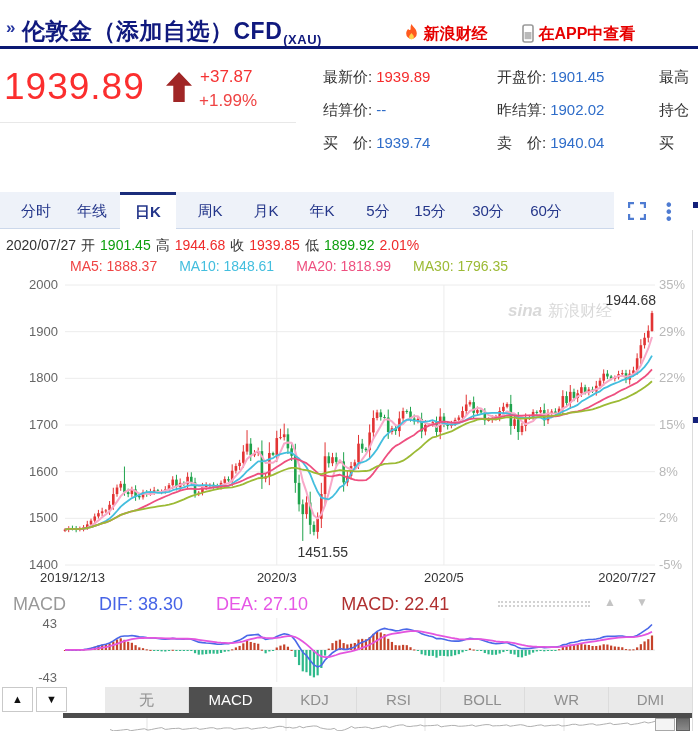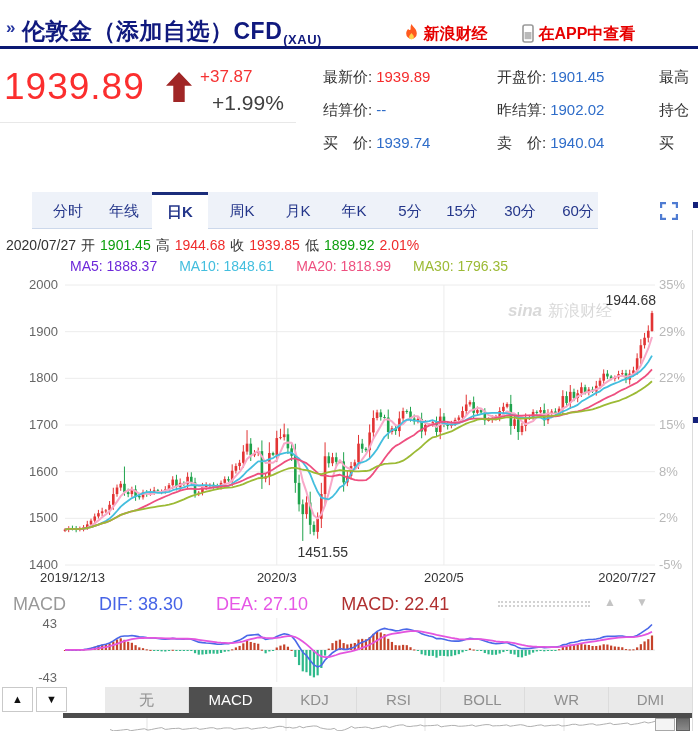--- a/index.html
+++ b/index.html
@@ -15,34 +15,34 @@
   #add-watch{position:absolute;left:404px;top:16px;cursor:pointer;}
   #view-app{position:absolute;left:522px;top:16px;cursor:pointer;}
   .hdr-link{color:#e60000;font-size:16px;font-weight:bold;}
   #navy-rule{position:absolute;left:0;top:46px;width:698px;height:3px;background:#0b1873;}
 
   
   #big-price{position:absolute;left:4px;top:66px;font-size:37px;color:#fb2e2e;letter-spacing:1px;}
   #up-arrow{position:absolute;left:166px;top:72px;width:26px;height:30px;background:#a02626;
     clip-path:polygon(50% 0,100% 46%,72% 46%,72% 100%,28% 100%,28% 46%,0 46%);}
   #chg{position:absolute;left:200px;top:67px;font-size:17px;color:#f53333;}
-  #chg-pct{position:absolute;left:212px;top:91px;font-size:21px;color:#404040;}
+  #chg-pct{position:absolute;left:199px;top:91px;font-size:17px;color:#ef4444;}
   #price-hr{position:absolute;left:0;top:122px;width:296px;height:1px;background:#e8e8e8;}
   #timestamp{position:absolute;left:0;top:129px;width:296px;text-align:center;color:#707070;font-size:15px;}
 
   
   .qcol{position:absolute;top:66px;width:180px;}
   .qrow{height:33px;line-height:22px;white-space:nowrap;}
   .qlabel{color:#333;font-size:15px;}
   .qval{font-size:15px;color:#2f6dc9;margin-left:4px;}
   .qval.red{color:#f52c2c;}
   #qcol3{width:39px;overflow:hidden;}
 
   
-  #period-bar{position:absolute;left:0;top:192px;width:566px;height:37px;background:#eef2f9;border-bottom:1px solid #ccd8eb;box-sizing:border-box;margin-left:32px;}
+  #period-bar{position:absolute;left:0;top:192px;width:614px;height:37px;background:#eef2f9;border-bottom:1px solid #ccd8eb;box-sizing:border-box;}
   .ptab{position:absolute;top:0;height:37px;line-height:37px;text-align:center;color:#24368a;font-size:15px;width:56px;cursor:pointer;}
   .ptab.active{top:0;height:40px;background:#fff;border-top:3px solid #1b2d7b;box-sizing:border-box;line-height:34px;font-weight:bold;z-index:2;}
   #fs-icon{position:absolute;left:628px;top:10px;width:18px;height:18px;cursor:pointer;}
   #kebab-icon{position:absolute;left:666px;top:9px;width:6px;height:20px;color:#4f7cd2;font-size:16px;font-weight:bold;line-height:7px;cursor:pointer;letter-spacing:0;}
 
   
   #ohlc-row{position:absolute;left:6px;top:237px;font-size:14px;white-space:nowrap;}
   #ohlc-row span{margin-right:5px;}
   #ma-row{position:absolute;left:70px;top:258px;font-size:14px;white-space:nowrap;}
   #ma-row span{margin-right:22px;}
@@ -138,21 +138,21 @@
         <path d="M1 6V1h5"></path>
           <path d="M12 1h5v5"></path>
           <path d="M17 12v5h-5"></path>
           <path d="M6 17H1v-5"></path>
       </g>
     </svg>
     <div id="kebab-icon">•<br>•<br>•</div>
   </div>
 
   <div id="ohlc-row"><span style="color: rgb(51, 51, 51);">2020/07/27</span><span style="color: rgb(51, 51, 51);">开</span><span style="color: rgb(13, 159, 13);">1901.45</span><span style="color: rgb(51, 51, 51);">高</span><span style="color: rgb(239, 43, 43);">1944.68</span><span style="color: rgb(51, 51, 51);">收</span><span style="color: rgb(239, 43, 43);">1939.85</span><span style="color: rgb(51, 51, 51);">低</span><span style="color: rgb(13, 159, 13);">1899.92</span><span style="color: rgb(239, 43, 43);">2.01%</span></div>
-  <div id="ma-row"><span style="color: #6d28d9;">MA5: 1888.37</span><span style="color: rgb(67, 190, 222);">MA10: 1848.61</span><span style="color: rgb(238, 79, 127);">MA20: 1818.99</span><span style="color: rgb(156, 186, 53);">MA30: 1796.35</span></div>
+  <div id="ma-row"><span style="color: #ef4444;">MA5: 1888.37</span><span style="color: rgb(67, 190, 222);">MA10: 1848.61</span><span style="color: rgb(238, 79, 127);">MA20: 1818.99</span><span style="color: rgb(156, 186, 53);">MA30: 1796.35</span></div>
 
   <svg id="main-chart" class="abs" style="left:0;top:270px" width="698" height="316">
       <line x1="65" y1="15" x2="655" y2="15" stroke="#ececec" stroke-width="1"></line>
       <text x="58" y="19" text-anchor="end" font-size="13" fill="#666666">2000</text>
       <text x="659" y="19" font-size="13" fill="#b8b8b8">35%</text>
       <line x1="65" y1="61.6667" x2="655" y2="61.6667" stroke="#ececec" stroke-width="1"></line>
       <text x="58" y="65.66669999999999" text-anchor="end" font-size="13" fill="#666666">1900</text>
       <text x="659" y="65.66669999999999" font-size="13" fill="#b8b8b8">29%</text>
       <line x1="65" y1="108.3334" x2="655" y2="108.3334" stroke="#ececec" stroke-width="1"></line>
       <text x="58" y="112.3334" text-anchor="end" font-size="13" fill="#666666">1800</text>

